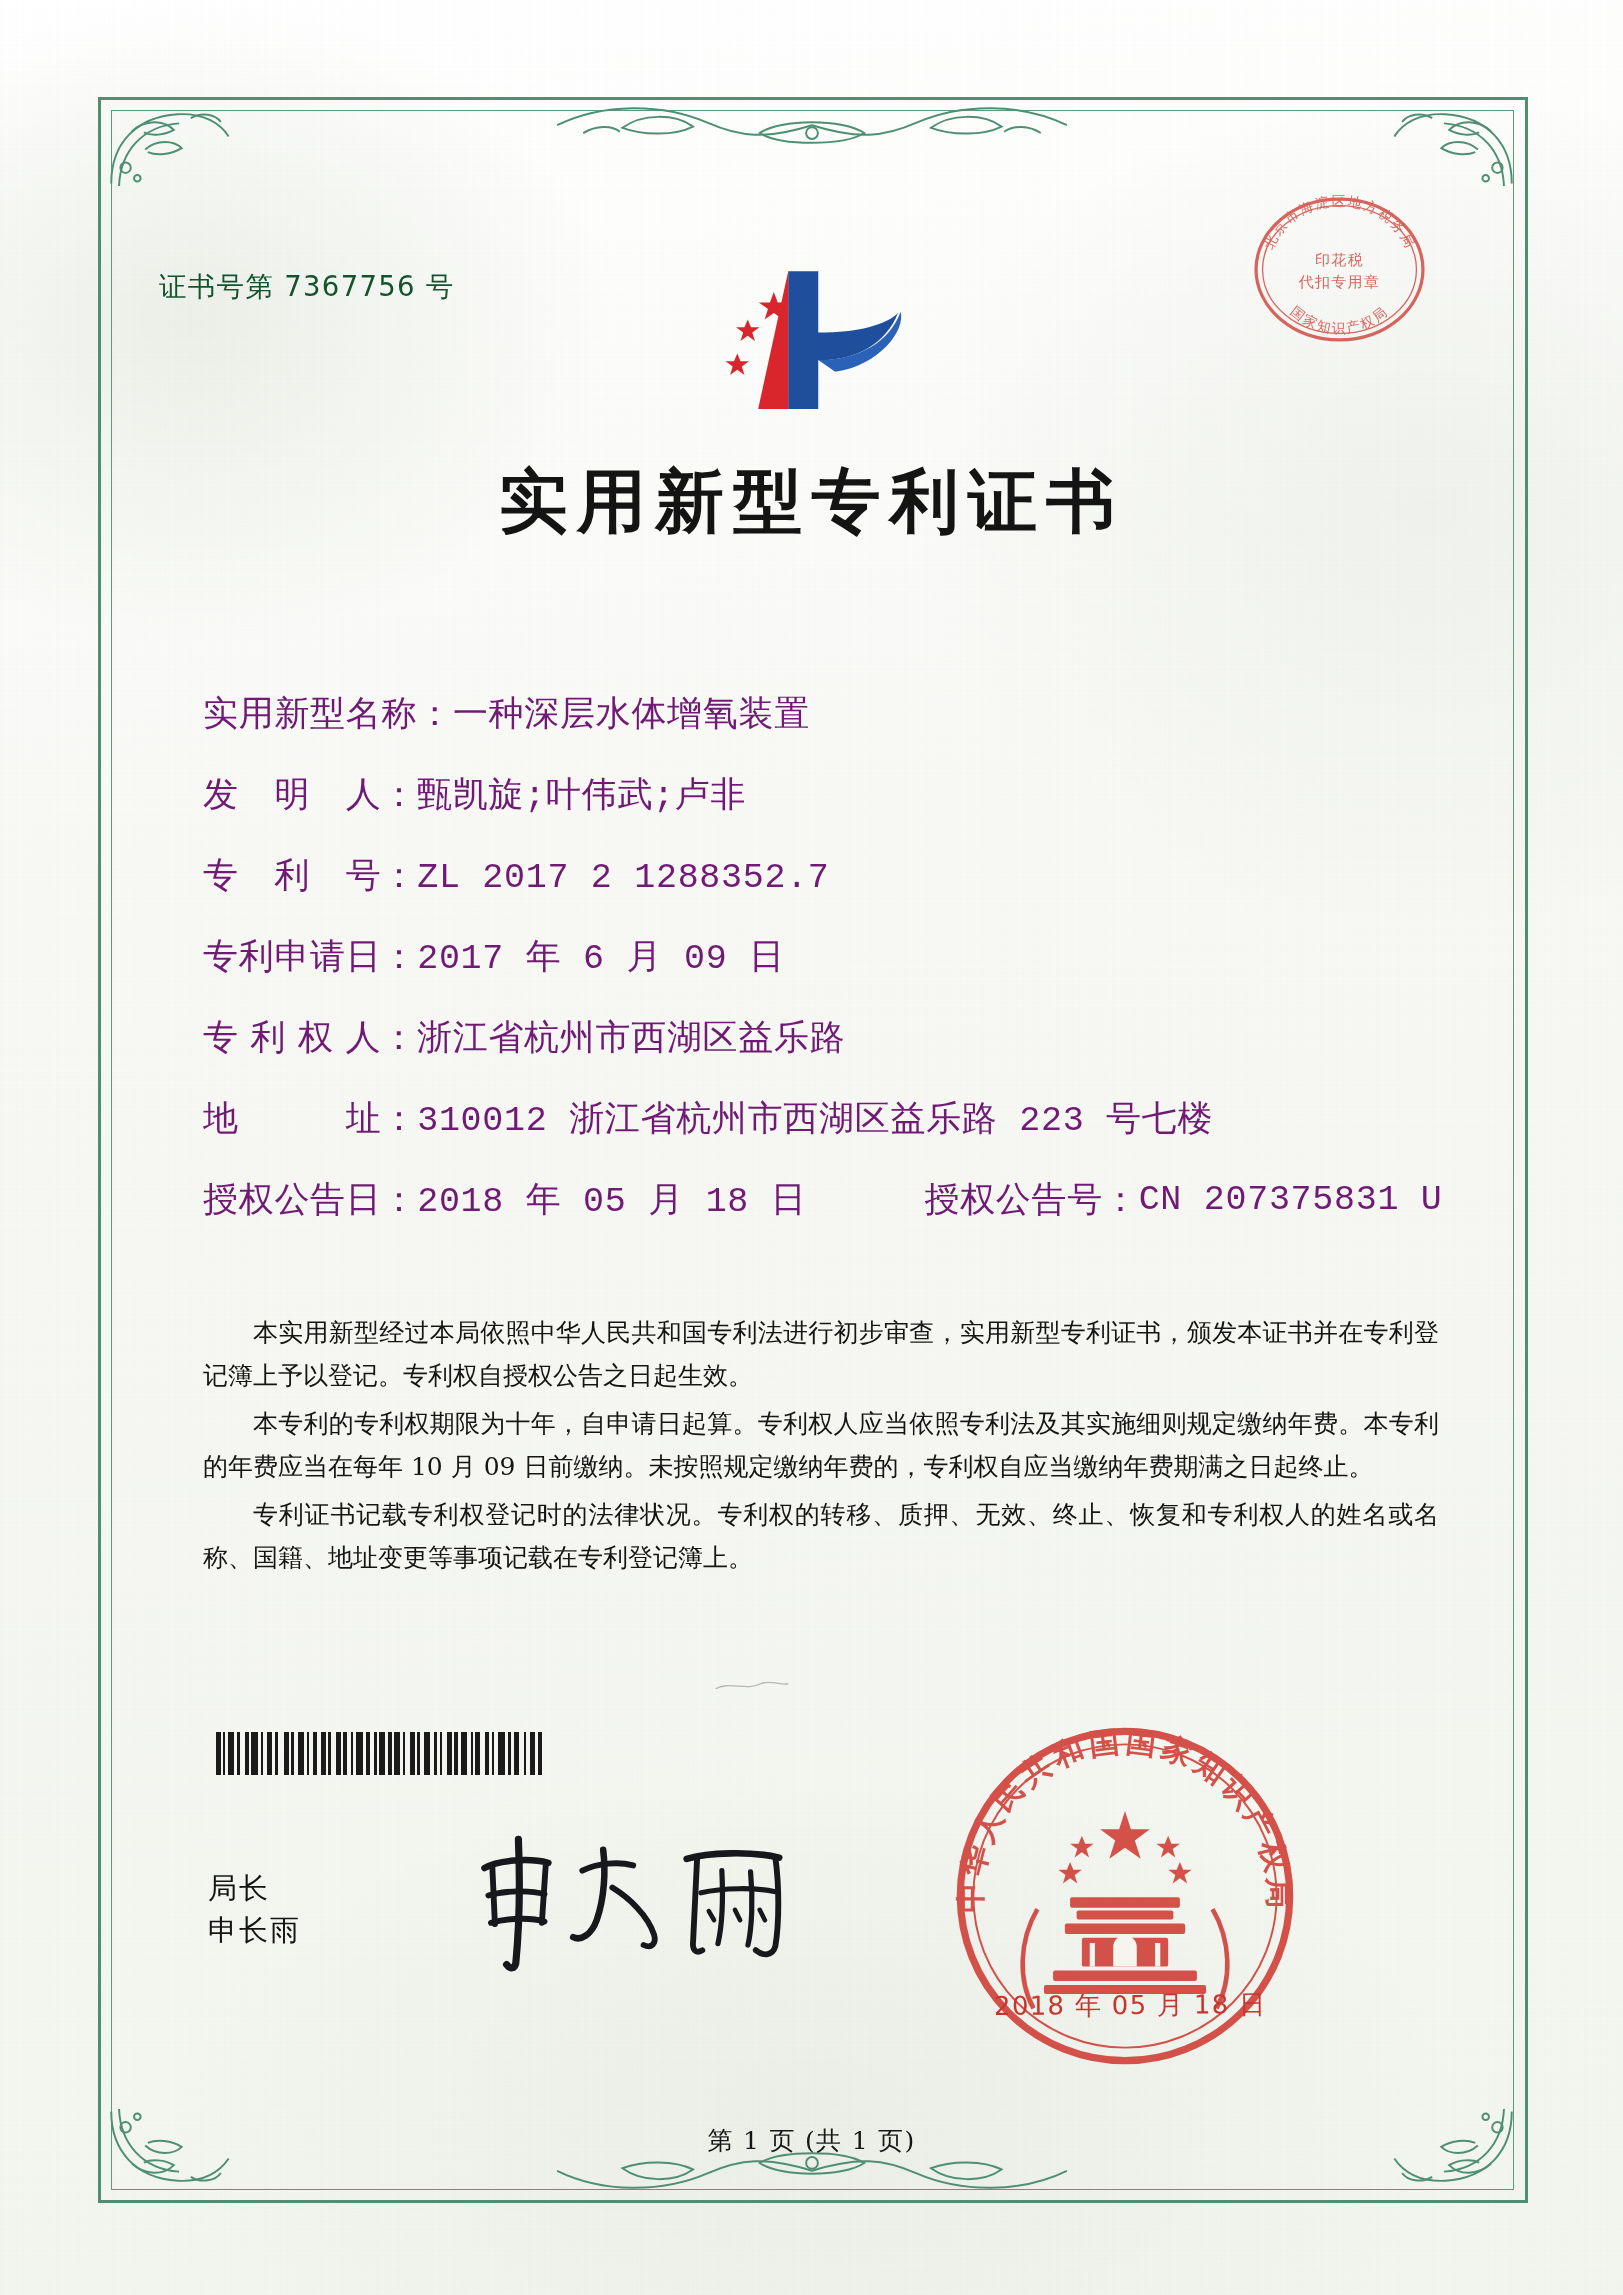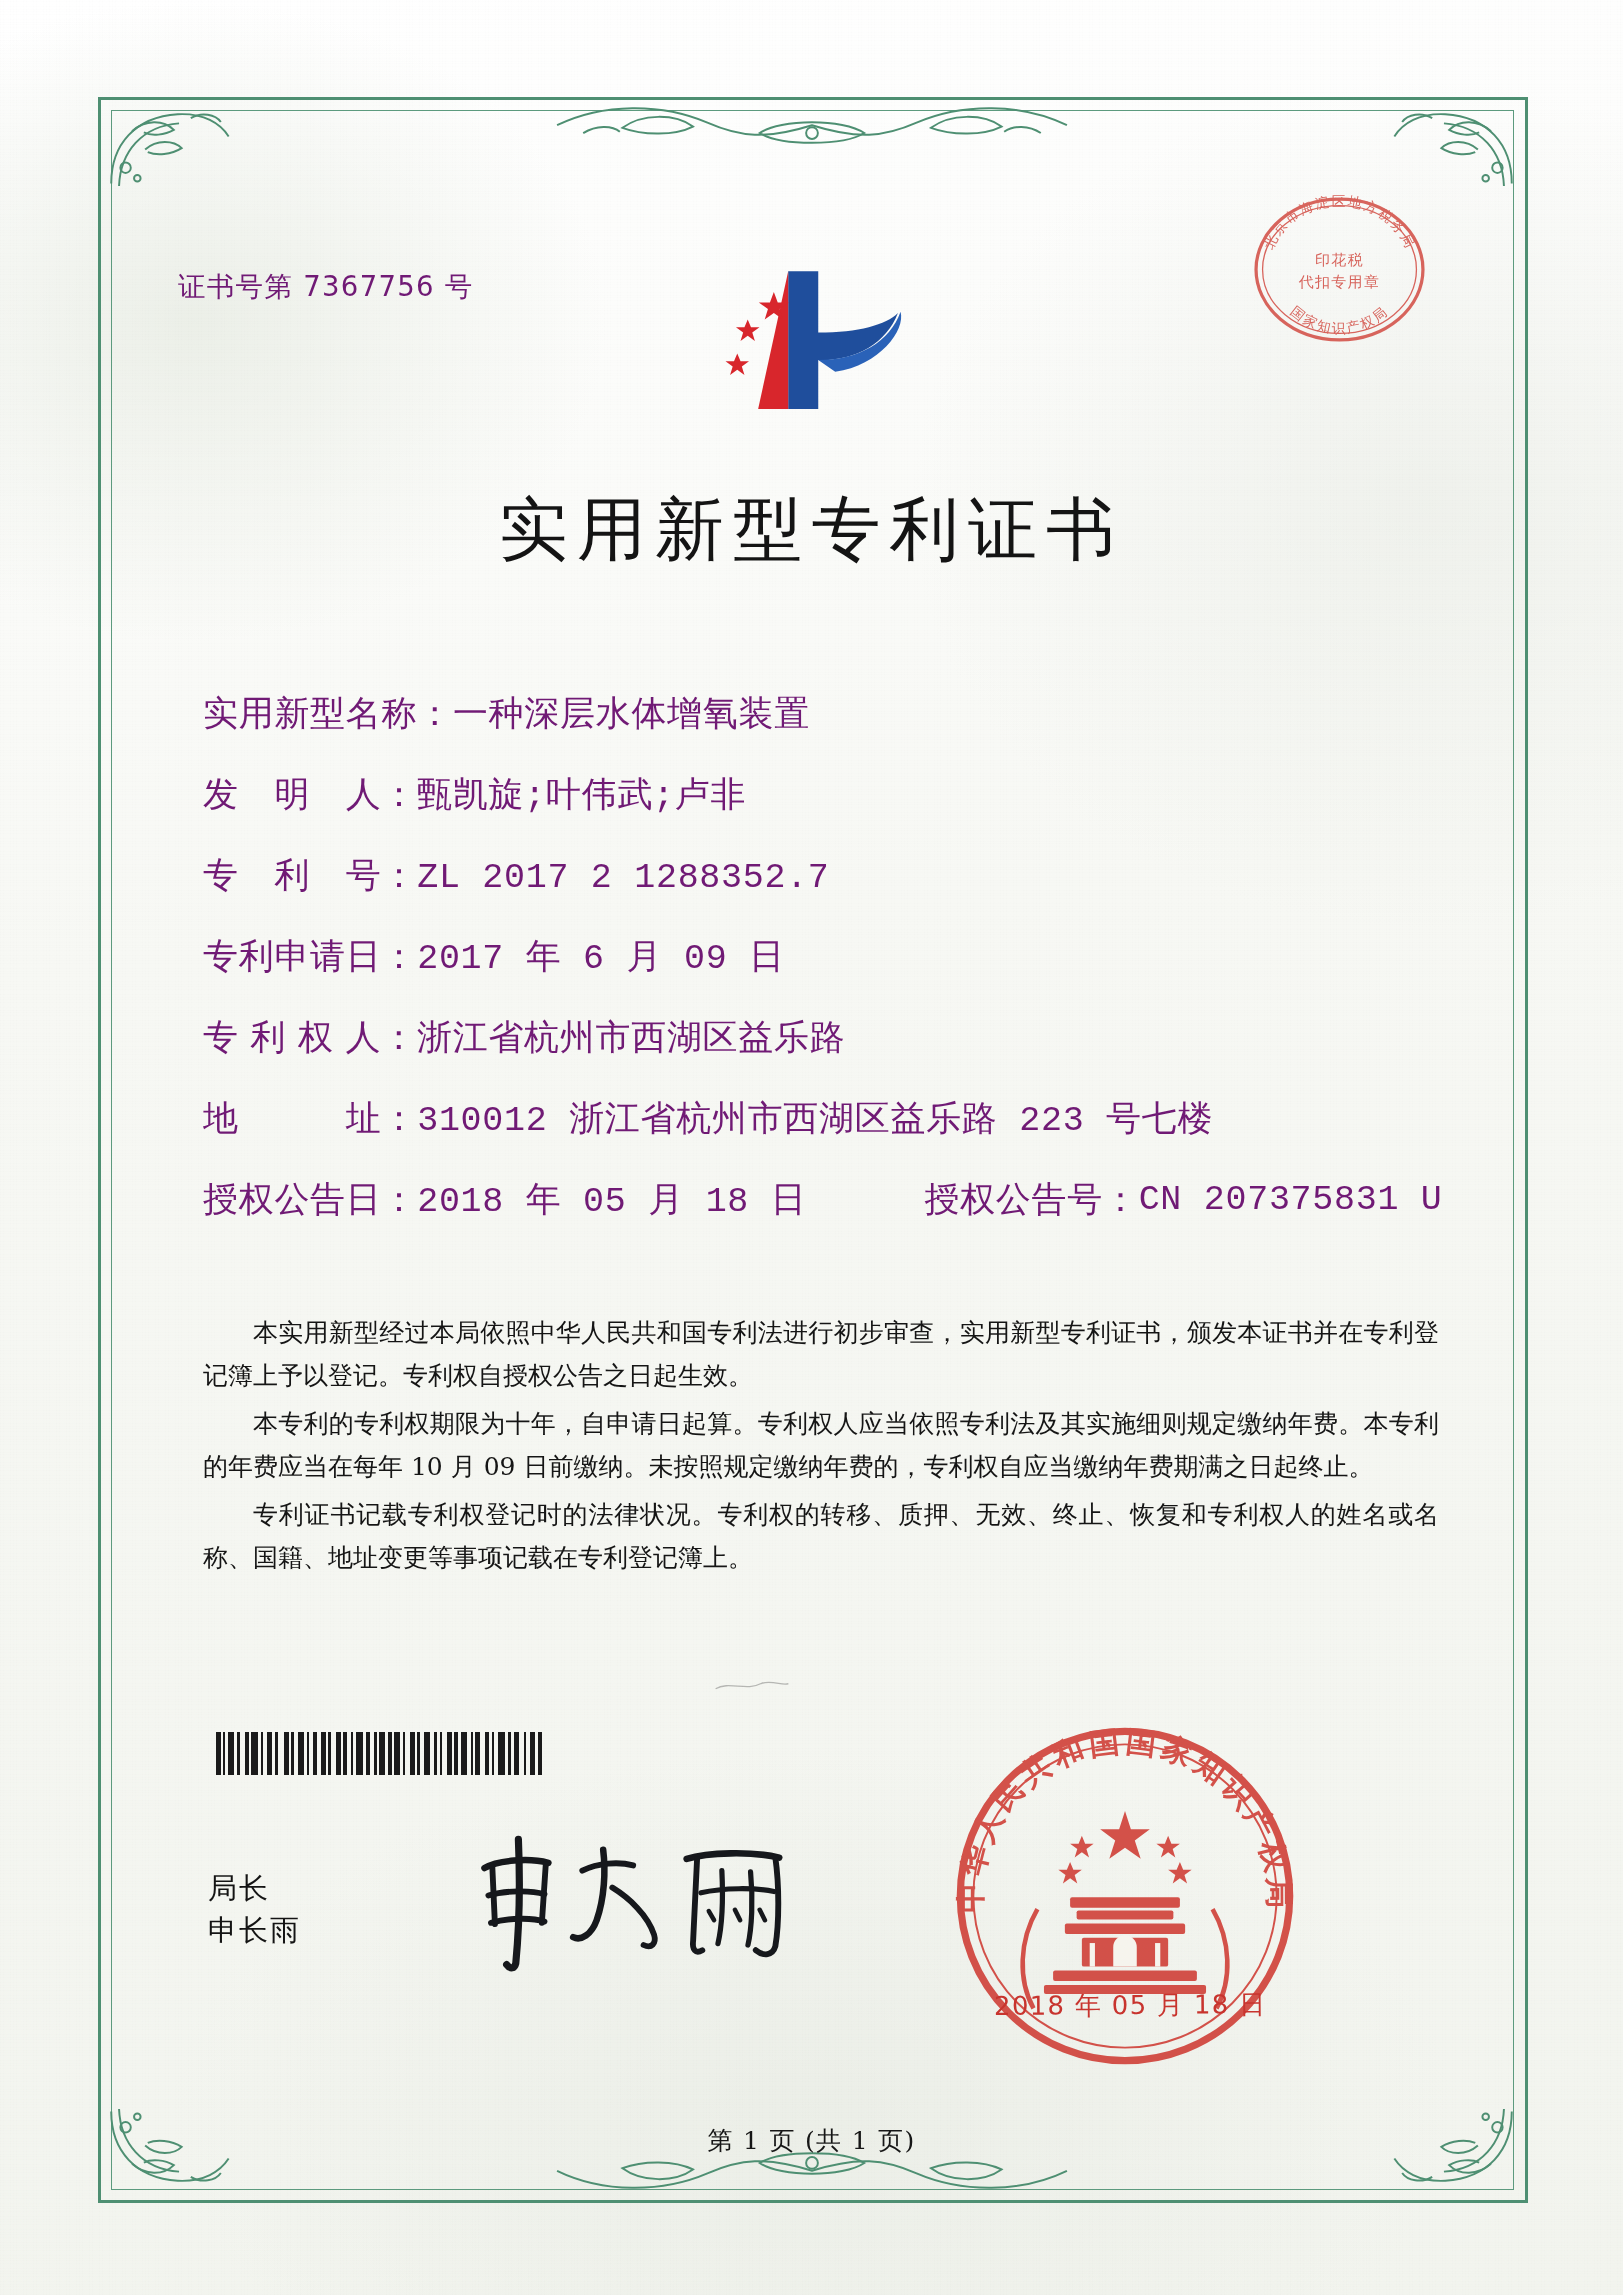--- a/index.html
+++ b/index.html
@@ -78,25 +78,25 @@
     transform: translateX(-50%);
     bottom: 98px;
     width: 536px;
     height: 72px;
     color: #4e8f72;
   }
 
   
   .cert-number {
     position: absolute;
-    left: 178px;
+    left: 159px;
     top: 269px;
     font-family: "DejaVu Sans", sans-serif;
     font-size: 27.5px;
-    color: #701a75;
+    color: #14532d;
     letter-spacing: 1.3px;
     white-space: nowrap;
   }
 
   .logo {
     position: absolute;
     left: 690px;
     top: 262px;
     width: 216px;
     height: 160px;
@@ -107,23 +107,23 @@
     right: 169px;
     top: 188px;
     width: 229px;
     height: 163px;
   }
 
   .main-title {
     position: absolute;
     left: 50%;
     transform: translateX(-50%);
-    top: 484px;
+    top: 456px;
     font-family: "DejaVu Serif", serif;
-    font-weight: normal;
+    font-weight: bold;
     font-size: 69px;
     letter-spacing: 9.2px;
     color: #141414;
     white-space: nowrap;
   }
 
   
   .fields {
     position: absolute;
     left: 203px;

